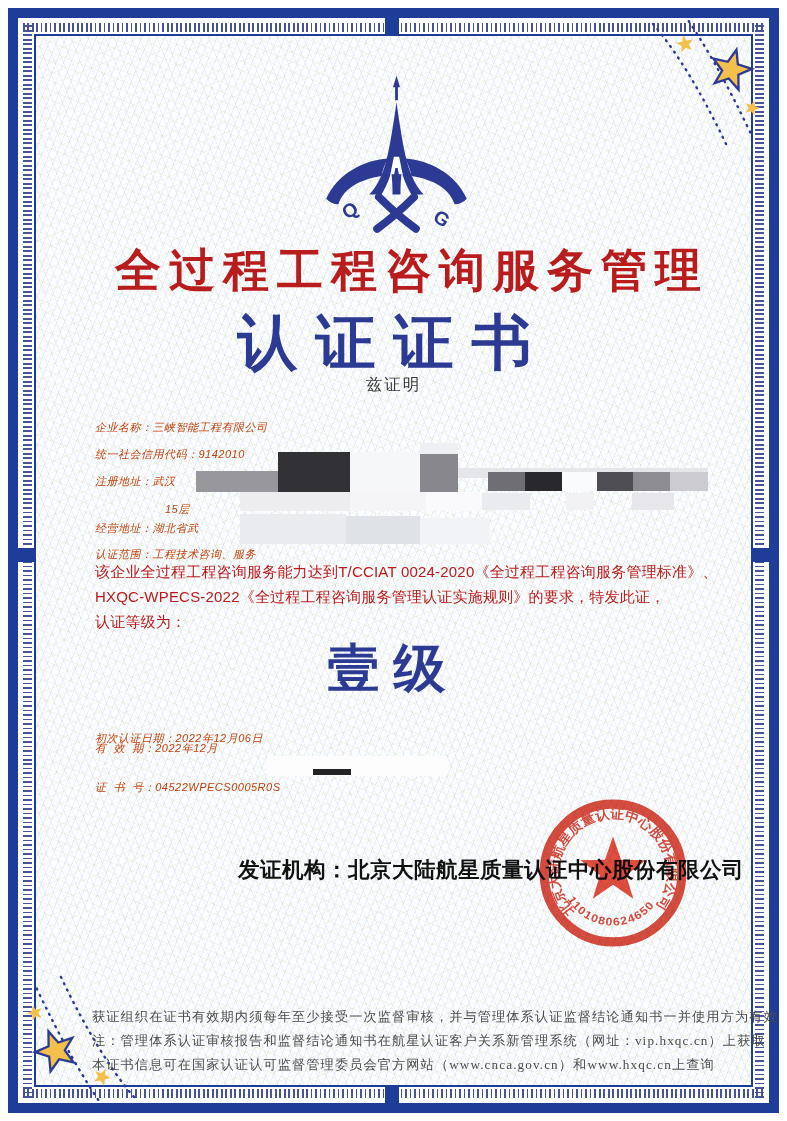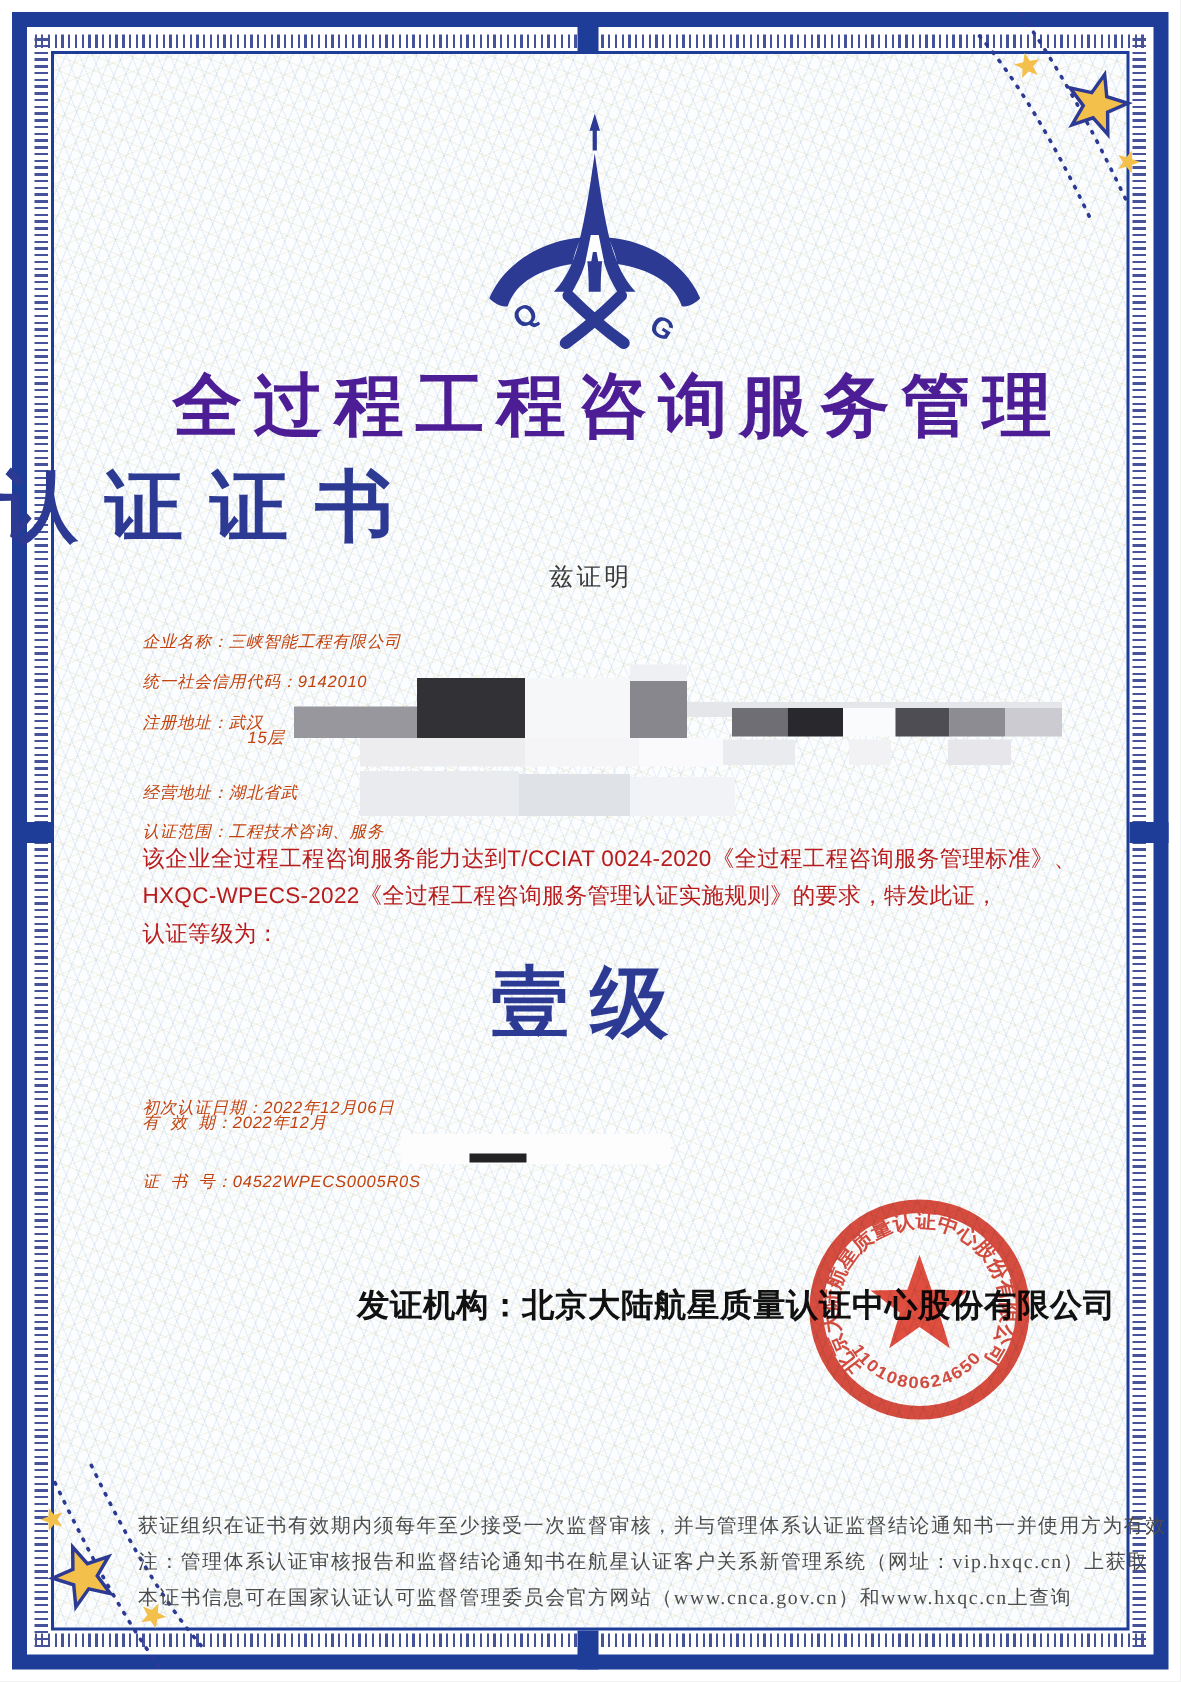--- a/index.html
+++ b/index.html
@@ -31,26 +31,26 @@
       repeating-linear-gradient(158deg,rgba(205,188,110,.10) 0 1px,transparent 1px 10px);}
   
   .stars-tr{position:absolute;right:18px;top:8px;width:150px;height:150px;z-index:3;}
   .stars-bl{position:absolute;left:18px;bottom:8px;width:150px;height:150px;z-index:3;
             transform:rotate(180deg);}
   
   .logo{position:absolute;left:314px;top:74px;width:165px;height:160px;z-index:4;}
   
   .t{position:absolute;z-index:4;white-space:pre;}
   .title1{left:0;right:0;top:240px;text-align:center;font-family:"Liberation Serif",serif;
-          font-weight:bold;font-size:46px;letter-spacing:8px;color:#4c1d95;padding-left:37px;}
-  .title2{left:0;right:0;top:303px;text-align:left;font-family:"Liberation Serif",serif;
-          font-weight:bold;font-size:52px;letter-spacing:18px;color:#2c3a94;}
+          font-weight:bold;font-size:46px;letter-spacing:8px;color:#b91c1c;padding-left:37px;}
+  .title2{left:0;right:0;top:303px;text-align:center;font-family:"Liberation Serif",serif;
+          font-weight:bold;font-size:60px;letter-spacing:18px;color:#2c3a94;}
   .statement{left:0;right:0;top:374px;text-align:center;font-size:16.5px;color:#3a3a3a;letter-spacing:2px;}
   .row{left:95px;font-size:11px;color:#c2410c;letter-spacing:.5px;font-style:italic;}
-  .r1{top:420px;} .r2{top:447px;} .r3{top:474px;} .r4{top:484px;left:165px;} .r5{top:521px;} .r6{top:547px;}
+  .r1{top:420px;} .r2{top:447px;} .r3{top:474px;} .r4{top:502px;left:165px;} .r5{top:521px;} .r6{top:547px;}
   .p1{top:563px;} .p2{top:588px;} .p3{top:613px;}
   .para{left:95px;font-size:15px;color:#b91c1c;letter-spacing:.2px;}
   .grade{left:0;right:0;top:634px;text-align:center;font-family:"Liberation Serif",serif;
          font-weight:bold;font-size:52px;letter-spacing:14px;color:#2c3a94;}
   .d1{top:731px;text-align:center;} .d2{top:741px;text-align:center;} .d3{top:780px;}
   .issuer{left:238px;top:855px;font-family:"Liberation Serif",serif;font-weight:bold;
           font-size:21.5px;color:#111;letter-spacing:.5px;z-index:4;}
   .footer{left:92px;font-family:"Liberation Serif",serif;font-size:13.2px;color:#4c4c4c;
           letter-spacing:1.1px;}
   .f1{top:1008px;} .f2{top:1032px;} .f3{top:1056px;}

